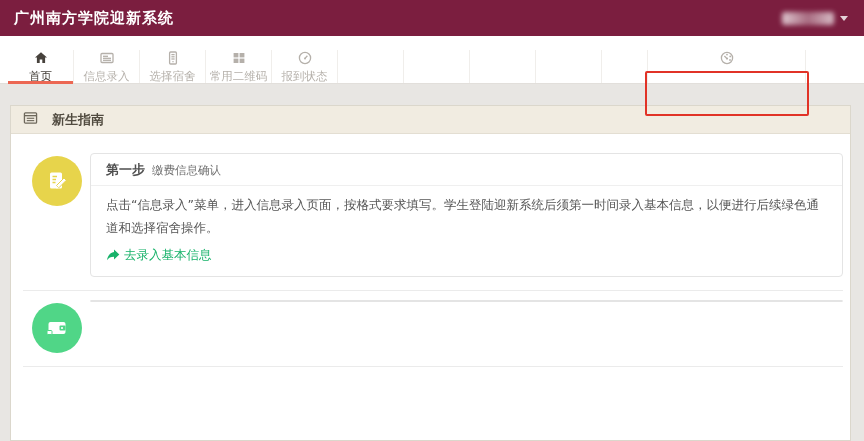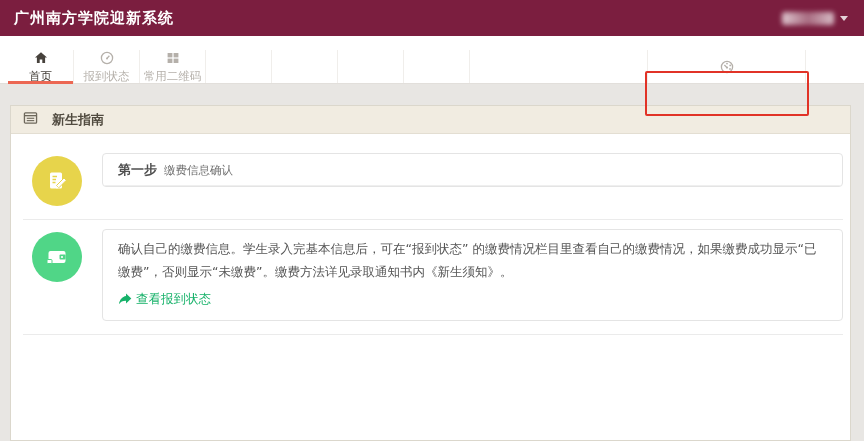--- a/index.html
+++ b/index.html
@@ -14,21 +14,21 @@
   .user-blur { width:52px; height:13px; border-radius:3px;
     background:linear-gradient(90deg, rgba(255,255,255,.75), rgba(255,255,255,.35), rgba(255,255,255,.7));
     filter:blur(2.5px); }
   .user-caret { width:0; height:0; border-left:4px solid transparent;
     border-right:4px solid transparent; border-top:5px solid rgba(255,255,255,.8); }
 
   
   .nav { height:48px; background:#ffffff; display:flex; align-items:stretch;
     padding-left:8px; border-bottom:1px solid #e2dfdb; position:relative; }
   .tab { width:66px; display:flex; flex-direction:column; align-items:center;
-    justify-content:center; gap:3px; border-right:1px solid #f0eeeb;
+    justify-content:space-between; gap:3px; border-right:1px solid #f0eeeb;
     cursor:pointer; position:relative;margin-top:14px; }
   .tab .tab-label { font-size:11.5px; color:#b5b0aa; white-space:nowrap; }
   .tab svg { display:block; }
   .tab .ico { stroke:#b5b0aa; fill:none; stroke-width:1.3; }
   .tab .ico-fill { fill:#b5b0aa; }
   .tab.active .tab-label { color:#47423c; }
   .tab.active .ico-fill { fill:#47423c; }
   .tab.active::after { content:""; position:absolute; left:0; right:0; bottom:-1px;
     height:3px; background:#ec6753; }
   .tab.spacer { cursor:default; }
@@ -40,21 +40,21 @@
     border:2px solid #e13327; border-radius:2px; pointer-events:none; z-index:6; }
 
   
   .content { height:357px; padding:21px 13px 0 10px; background:#e8e6e3; }
   .panel { background:#ffffff; border:1px solid #dbd7cc; height:100%; }
   .panel-header { background:#f1ece1; border-bottom:1px solid #e3ded2;
     padding:6px 12px; display:flex; align-items:center; gap:14px; height:28px; }
   .panel-header .ph-title { font-size:13px; font-weight:bold; color:#514b40; }
   .panel-body { padding:10px 7px 0 12px; background:#fff; }
 
-  .step-row { display:flex; align-items:flex-start; gap:20px;
+  .step-row { display:flex; align-items:flex-start; gap:8px;
     padding:9px 0 13px 9px; border-bottom:1px solid #ebebeb; }
   .step-row:last-child { border-bottom:none; }
   .step-icon { width:50px; height:50px; border-radius:50%; flex:0 0 auto;
     display:flex; align-items:center; justify-content:center; margin-top:3px; }
   .step-icon.c1 { background:#e7d44b; }
   .step-icon.c2 { background:#50d687; }
   .step-box { flex:1; border:1px solid #e4e4e4; border-radius:4px; background:#fff;
     overflow:hidden; }
   .step-box-title { padding:7px 15px 6px; border-bottom:1px solid #efefef;
     display:flex; align-items:baseline; gap:7px; }
@@ -81,43 +81,66 @@
 
   <div class="tab active">
     <span>
       <svg width="16" height="16" viewBox="0 0 16 16">
           <path class="ico-fill" d="M8 2.2 L14 7.6 H12.1 V13 H9.3 V9.6 H6.7 V13 H3.9 V7.6 H2 Z"></path>
         </svg>
     </span>
     <span class="tab-label">首页</span>
   </div>
 
-
-
-  <div class="tab">
-    <span>
-      <svg width="16" height="16" viewBox="0 0 16 16">
-          <circle class="ico" cx="8" cy="8" r="5.6"></circle>
-          <line class="ico" x1="8" y1="8.4" x2="10.4" y2="5.8"></line>
-          <circle class="ico-fill" cx="8" cy="8.4" r="1"></circle>
-        </svg>
-    </span>
-    <span class="tab-label">报到状态</span>
+  <div class="tab">
+    <span>
+      <svg width="16" height="16" viewBox="0 0 16 16">
+          <rect class="ico" x="2" y="3.5" width="12" height="9" rx="1"></rect>
+          <line class="ico" x1="4" y1="6.3" x2="9" y2="6.3"></line>
+          <line class="ico" x1="4" y1="8.3" x2="12" y2="8.3"></line>
+          <line class="ico" x1="4" y1="10.3" x2="12" y2="10.3"></line>
+        </svg>
+    </span>
+    <span class="tab-label">信息录入</span>
+  </div>
+
+  <div class="tab">
+    <span>
+      <svg width="16" height="16" viewBox="0 0 16 16">
+          <rect class="ico" x="4.6" y="2" width="6.8" height="12" rx="1"></rect>
+          <line class="ico" x1="6.4" y1="4.6" x2="9.6" y2="4.6"></line>
+          <line class="ico" x1="6.4" y1="6.8" x2="9.6" y2="6.8"></line>
+          <line class="ico" x1="6.4" y1="9" x2="9.6" y2="9"></line>
+          <line class="ico" x1="7.4" y1="11.6" x2="8.6" y2="11.6"></line>
+        </svg>
+    </span>
+    <span class="tab-label">选择宿舍</span>
   </div>
 
   <div class="tab">
     <span>
       <svg width="16" height="16" viewBox="0 0 16 16">
           <rect class="ico-fill" x="2.6" y="3" width="4.8" height="4.4"></rect>
           <rect class="ico-fill" x="8.6" y="3" width="4.8" height="4.4"></rect>
           <rect class="ico-fill" x="2.6" y="8.6" width="4.8" height="4.4"></rect>
           <rect class="ico-fill" x="8.6" y="8.6" width="4.8" height="4.4"></rect>
         </svg>
     </span>
     <span class="tab-label">常用二维码</span>
+  </div>
+
+  <div class="tab">
+    <span>
+      <svg width="16" height="16" viewBox="0 0 16 16">
+          <circle class="ico" cx="8" cy="8" r="5.6"></circle>
+          <line class="ico" x1="8" y1="8.4" x2="10.4" y2="5.8"></line>
+          <circle class="ico-fill" cx="8" cy="8.4" r="1"></circle>
+        </svg>
+    </span>
+    <span class="tab-label">报到状态</span>
   </div>
 
   <div class="tab spacer"></div>
   <div class="tab spacer"></div>
   <div class="tab spacer"></div>
   <div class="tab spacer"></div>
   <div class="tab flexspacer"></div>
 
   <div class="tab wide">
     <span>
@@ -163,44 +186,44 @@
               <line x1="8.5" y1="14.5" x2="11.5" y2="14.5" stroke="#e7d44b" stroke-width="1.5"></line>
               <polygon points="12.5,17.5 20,10 22.3,12.3 14.8,19.8" fill="#ffffff" stroke="#e7d44b" stroke-width="1"></polygon>
               <polygon points="12.2,20.6 12.7,17.9 14.9,20.1" fill="#ffffff"></polygon>
             </svg>
         </div>
         <div class="step-box">
           <div class="step-box-title">
             <span class="step-label">第一步</span>
             <span class="step-subtitle">缴费信息确认</span>
           </div>
+          <div class="step-box-body">
+            <div class="step-text">点击“信息录入”菜单，进入信息录入页面，按格式要求填写。学生登陆迎新系统后须第一时间录入基本信息，以便进行后续绿色通道和选择宿舍操作。</div>
+            <div class="step-link">
+              <span>
+                <svg width="14" height="13" viewBox="0 0 15 14">
+                    <path d="M8.6 4.4 V1.6 L14.3 7 8.6 12.4 V9.5 C4.9 9.5 2.7 10.7 1 13.2 1.6 8.5 4.5 5.1 8.6 4.4 Z" fill="#17b26a"></path>
+                  </svg>
+              </span>
+              <span>去录入基本信息</span>
+            </div>
+          </div>
         </div>
       </div>
 
       <div class="step-row">
         <div class="step-icon c2">
           <svg width="26" height="26" viewBox="0 0 26 26">
               <rect x="4.5" y="7" width="17" height="12" rx="2" fill="#ffffff"></rect>
               <rect x="15.5" y="10.5" width="6" height="5" rx="1" fill="#50d687"></rect>
               <circle cx="18" cy="13" r="1.1" fill="#ffffff"></circle>
               <rect x="3" y="15.5" width="5" height="4" rx="1" fill="#ffffff" stroke="#50d687" stroke-width="1"></rect>
             </svg>
         </div>
         <div class="step-box">
-          <div class="step-box-body">
-            <div class="step-text">确认自己的缴费信息。学生录入完基本信息后，可在“报到状态” 的缴费情况栏目里查看自己的缴费情况，如果缴费成功显示“已缴费”，否则显示“未缴费”。缴费方法详见录取通知书内《新生须知》。</div>
-            <div class="step-link">
-              <span>
-                <svg width="14" height="13" viewBox="0 0 15 14">
-                    <path d="M8.6 4.4 V1.6 L14.3 7 8.6 12.4 V9.5 C4.9 9.5 2.7 10.7 1 13.2 1.6 8.5 4.5 5.1 8.6 4.4 Z" fill="#17b26a"></path>
-                  </svg>
-              </span>
-              <span>查看报到状态</span>
-            </div>
-          </div>
         </div>
       </div>
 
       <div class="step-row">
         
         
       </div>
 
     </div>
   </div>

